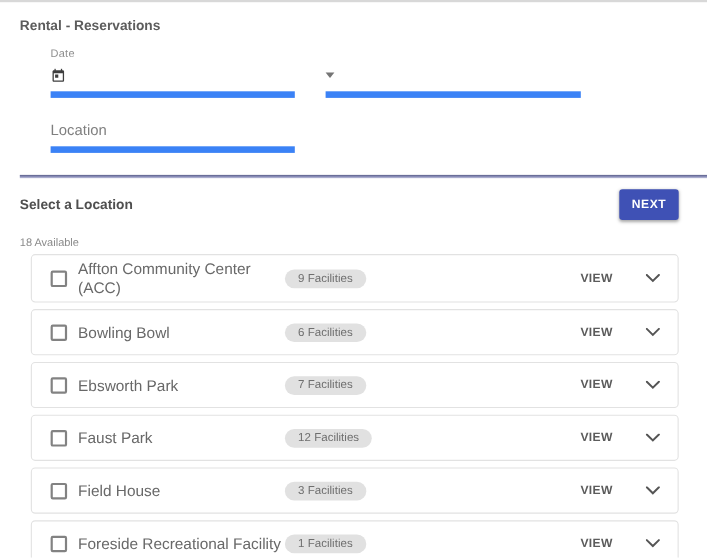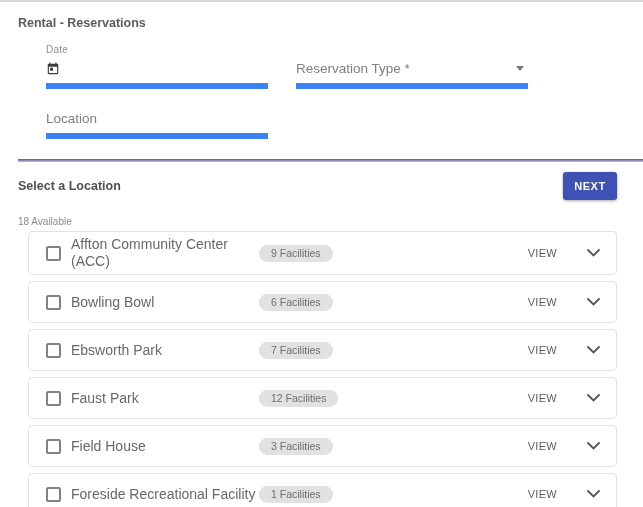--- a/index.html
+++ b/index.html
@@ -156,21 +156,21 @@
     padding: 3px 12px;
     border-radius: 9px;
     white-space: nowrap;
   }
   .view-btn {
     margin-left: auto;
     border: none;
     background: transparent;
     font-family: inherit;
     font-size: 11px;
-    font-weight: normal;
+    font-weight: bold;
     letter-spacing: .3px;
     color: #5c5c5c;
     cursor: pointer;
     padding: 0;
   }
   .chevron-btn { margin-left: 30px; }
   .card-partial {
     margin: 6px 26px 0 28px;
     height: 14px;
     border: 1px solid #e2e2e2;
@@ -197,21 +197,20 @@
               <path fill="#3e3e3e" d="M19 3h-1V1h-2v2H8V1H6v2H5c-1.1 0-2 .9-2 2v14c0 1.1.9 2 2 2h14c1.1 0 2-.9 2-2V5c0-1.1-.9-2-2-2zm0 16H5V8h14v11zM7 10h5v5H7v-5z"></path>
             </svg>
           </span>
         </button>
       </div>
     </div>
 
 
     <div class="field">
       <div class="field-row">
-        <span class="select-text">Reservation Type *</span>
         <span class="dd-arrow"></span>
       </div>
     </div>
 
     <div class="field">
       <div class="field-row">
         <input class="text-input" type="text" placeholder="Location" style="">
       </div>
     </div>
 

